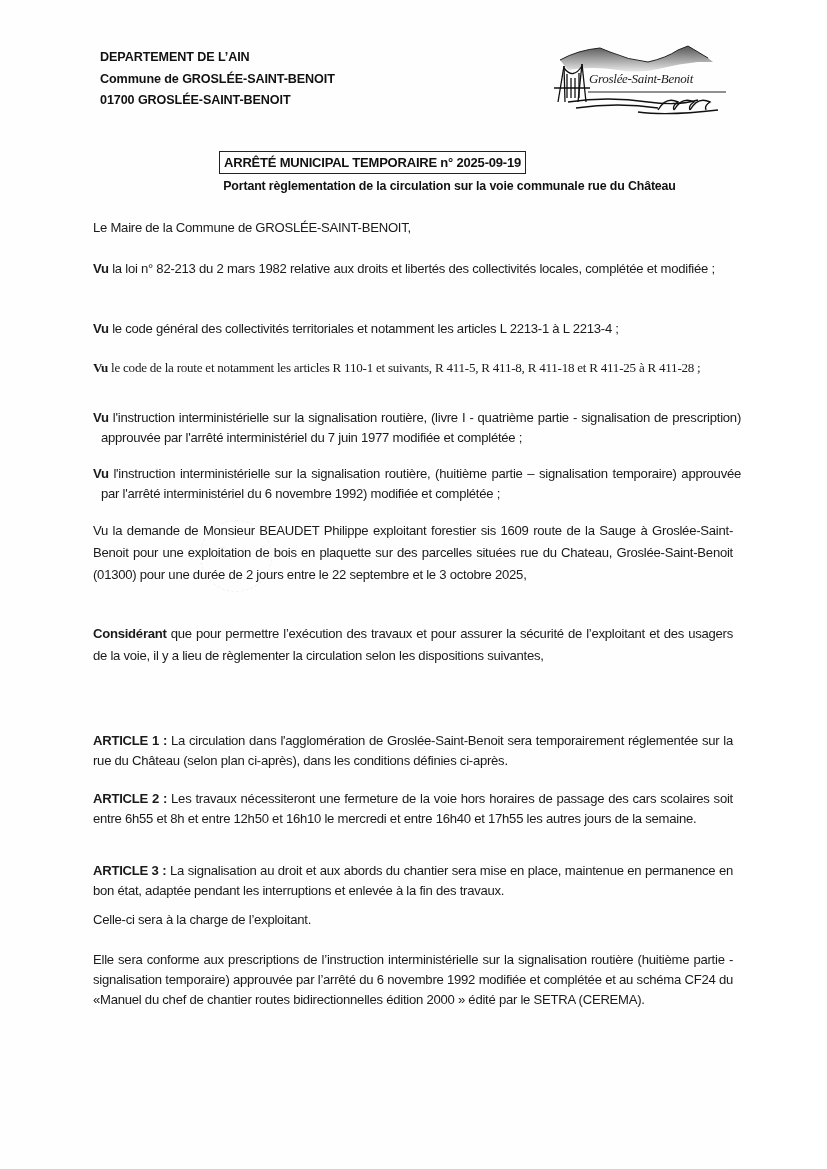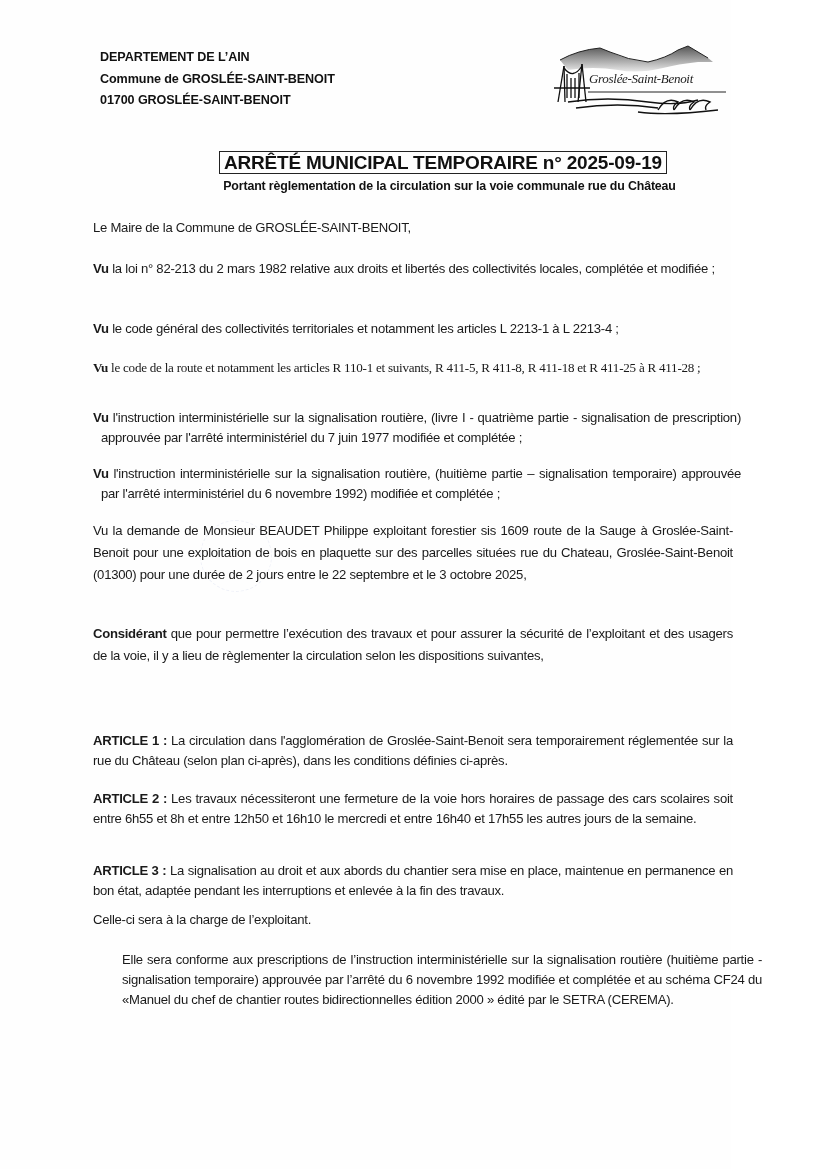--- a/index.html
+++ b/index.html
@@ -49,21 +49,21 @@
       color: #222;
       letter-spacing: -0.3px;
       white-space: nowrap;
     }
     .title-box {
       position: absolute;
       left: 219px;
       top: 151px;
       border: 1.2px solid #222;
       padding: 1px 4px 0px 4px;
-      font-size: 19px;
+      font-size: 13px;
       font-weight: bold;
       line-height: 20px;
       color: #111;
       white-space: nowrap;
       letter-spacing: -0.2px;
     }
     .subtitle {
       position: absolute;
       left: 0;
       width: 827px;
@@ -208,17 +208,17 @@
   </div>
 
   <div class="text-block justify" style="top:861px; line-height:19.8px;">
     <span class="b u">ARTICLE 3</span><span class="b"> : </span><span>La signalisation au droit et aux abords du chantier sera mise en place, maintenue en permanence en bon état, adaptée pendant les interruptions et enlevée à la fin des travaux.</span>
   </div>
 
   <div class="text-block" style="top:910px;">
     <span>Celle-ci sera à la charge de l’exploitant.</span>
   </div>
 
-  <div class="text-block justify" style="top:950px; line-height:19.9px;margin-left:29px;">
+  <div class="text-block justify" style="top:950px; line-height:19.9px;">
     <span>Elle sera conforme aux prescriptions de l’instruction interministérielle sur la signalisation routière (huitième partie - signalisation temporaire) approuvée par l’arrêté du 6 novembre 1992 modifiée et complétée  et au schéma CF24 du «Manuel du chef de chantier routes bidirectionnelles édition 2000 » édité par le SETRA (CEREMA).</span>
   </div>
 
 </div>
 
 </body></html>

